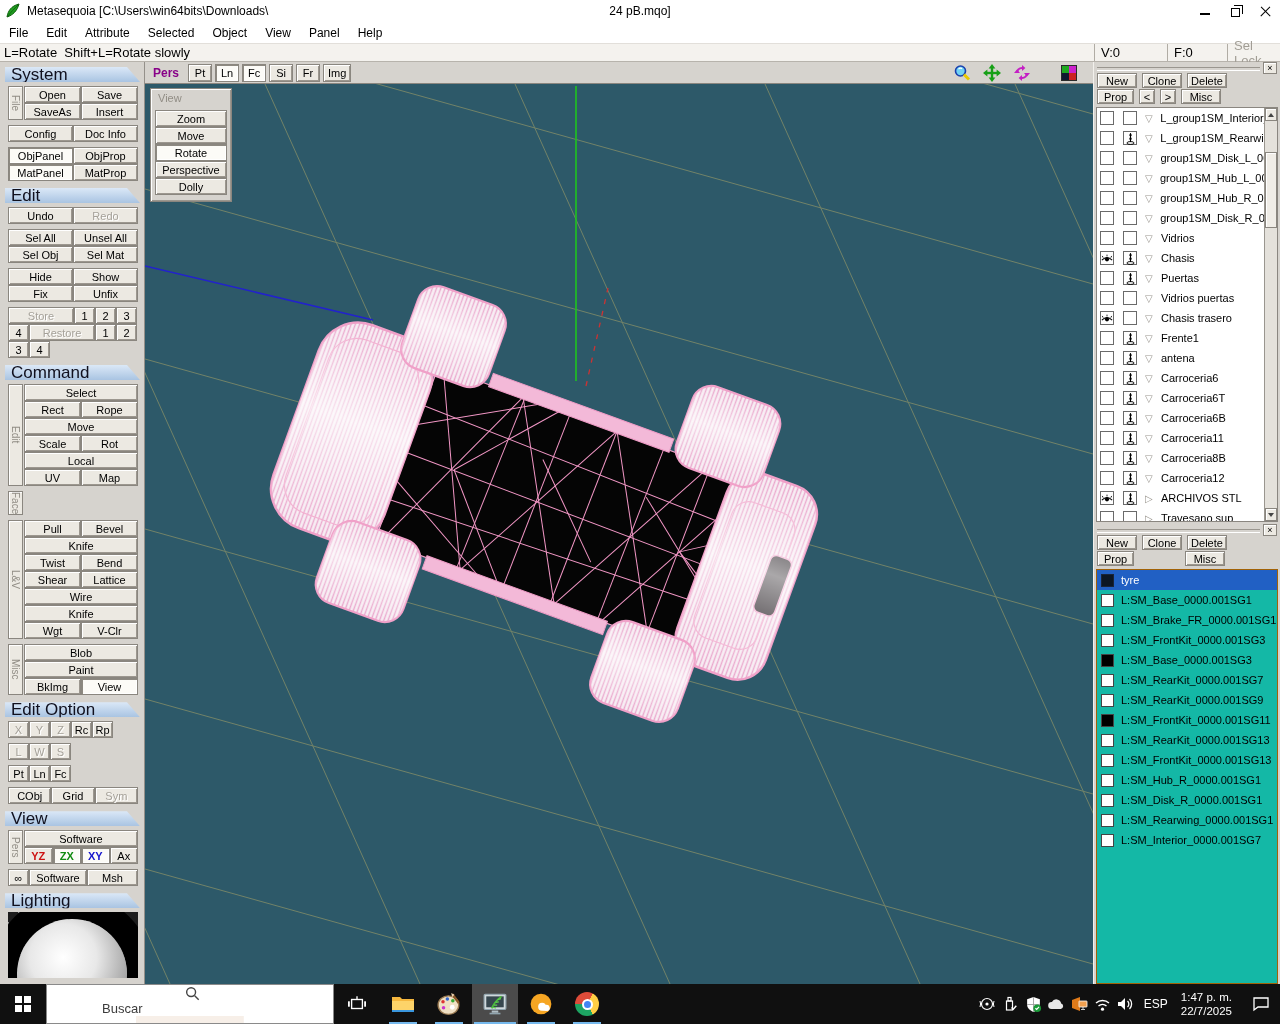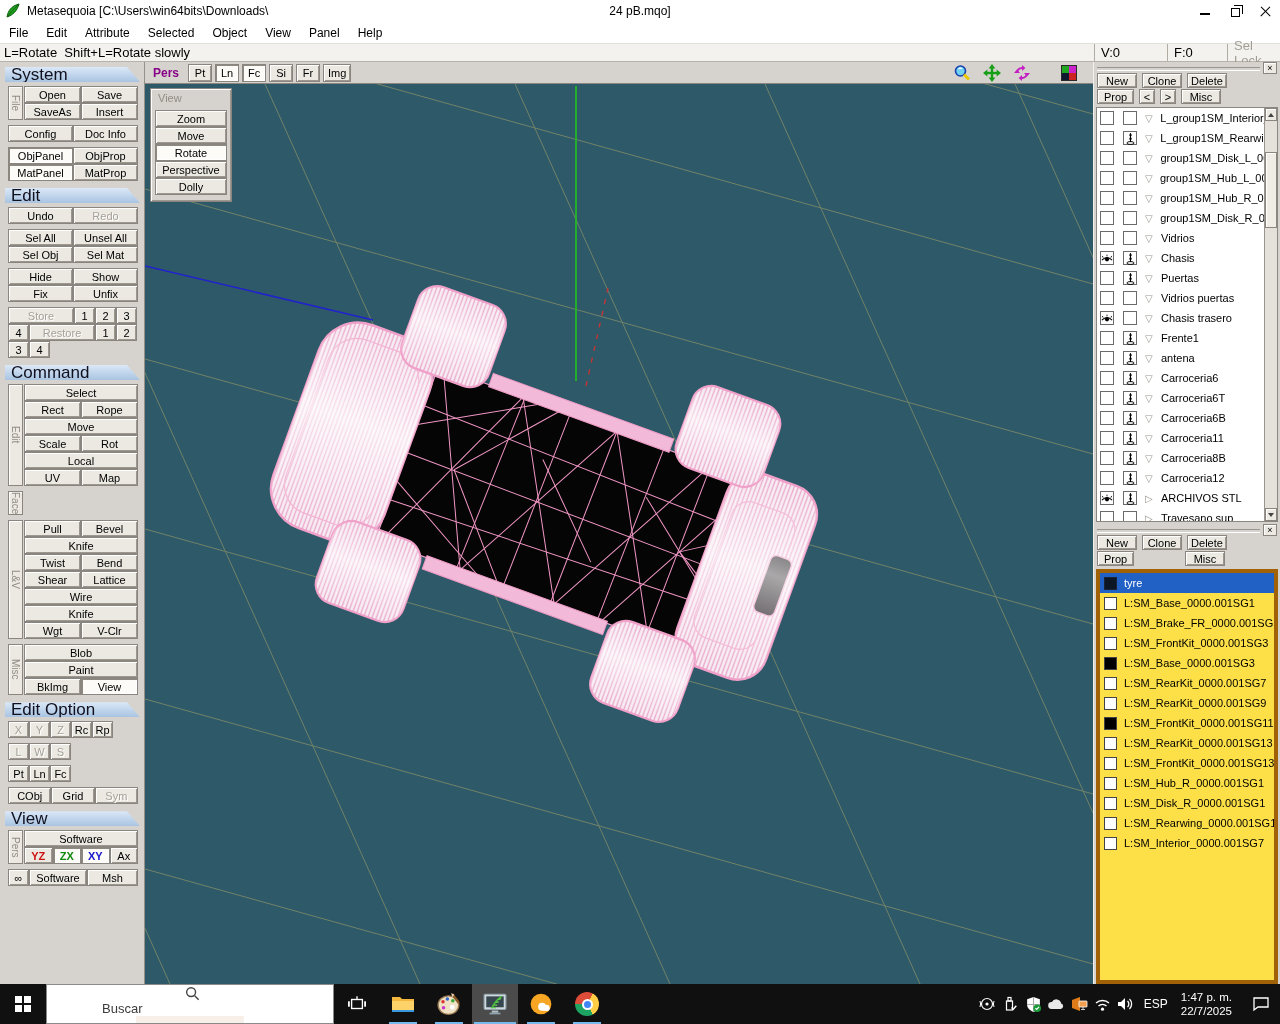--- a/index.html
+++ b/index.html
@@ -100,21 +100,21 @@
   .obj-row[data-tri="closed"] .tri::before { content:"▷"; }
   .olabel { margin-left:4px; white-space:nowrap; overflow:hidden; }
   .sbar { position:absolute; right:0; top:0; bottom:0; width:13px; background:#e4e1db; border-left:1px solid #9a968f; }
   .sb-btn { height:13px; background:#ece9e2; border:1px solid #8a867f; box-shadow:inset 1px 1px 0 #fff; display:flex; align-items:center; justify-content:center; }
   .sb-up { position:absolute; top:0; left:0; right:0; }
   .sb-dn { position:absolute; bottom:0; left:0; right:0; }
   .arr-up { width:0; height:0; border-left:3px solid transparent; border-right:3px solid transparent; border-bottom:4px solid #444; }
   .arr-dn { width:0; height:0; border-left:3px solid transparent; border-right:3px solid transparent; border-top:4px solid #444; }
   .sb-thumb { position:absolute; left:0; right:0; top:44px; height:76px; background:#f0ede7; border:1px solid #8a867f; box-shadow:inset 1px 1px 0 #fff; }
 
-  .mat-list { flex:1; background:#fde047; border:4px solid #a16207; margin-top:3px; margin-bottom:0; overflow:hidden; }
+  .mat-list { flex:1; background:#14b8a6; border:1px solid #a16207; margin-top:3px; margin-bottom:0; overflow:hidden; }
   .mat-row { height:20px; display:flex; align-items:center; padding-left:4px; }
   .swatch { width:13px; height:13px; border:1px solid #444; background:#fff; flex:0 0 13px; }
   .mlabel { margin-left:7px; white-space:nowrap; overflow:hidden; }
   .mat-row[data-swatch="black"] .swatch { background:#000; }
   .mat-row[data-swatch="dark"] .swatch { background:#0c1624; border-color:#1a2438; }
   .mat-row[data-selected="1"] { background:#2160c4; color:#fff; }
 
   
   .taskbar { height:40px; flex:0 0 40px; background:#101010; display:flex; align-items:stretch; color:#fff; }
   .tb-start { width:46px; display:flex; align-items:center; justify-content:center; background:transparent; border:0; }
@@ -510,20 +510,26 @@
               <button class="pbtn" data-w="wide">
                 <span>Software</span>
               </button>
               <button class="pbtn" data-w="rest">
                 <span>Msh</span>
               </button>
             </div>
           </div>
       </div>
 
+      <div class="sec">
+        <div class="sec-head">Lighting</div>
+        <div class="light-img">
+          <div class="sphere"></div>
+        </div>
+      </div>
 
     </aside>
 
     <section class="viewport">
       <div class="vp-toolbar">
         <span class="pers-label">Pers</span>
         <div class="btns" style="flex:0 0 auto; display:flex;">
 
         <button class="pbtn tbtn">
               <span>Pt</span>

